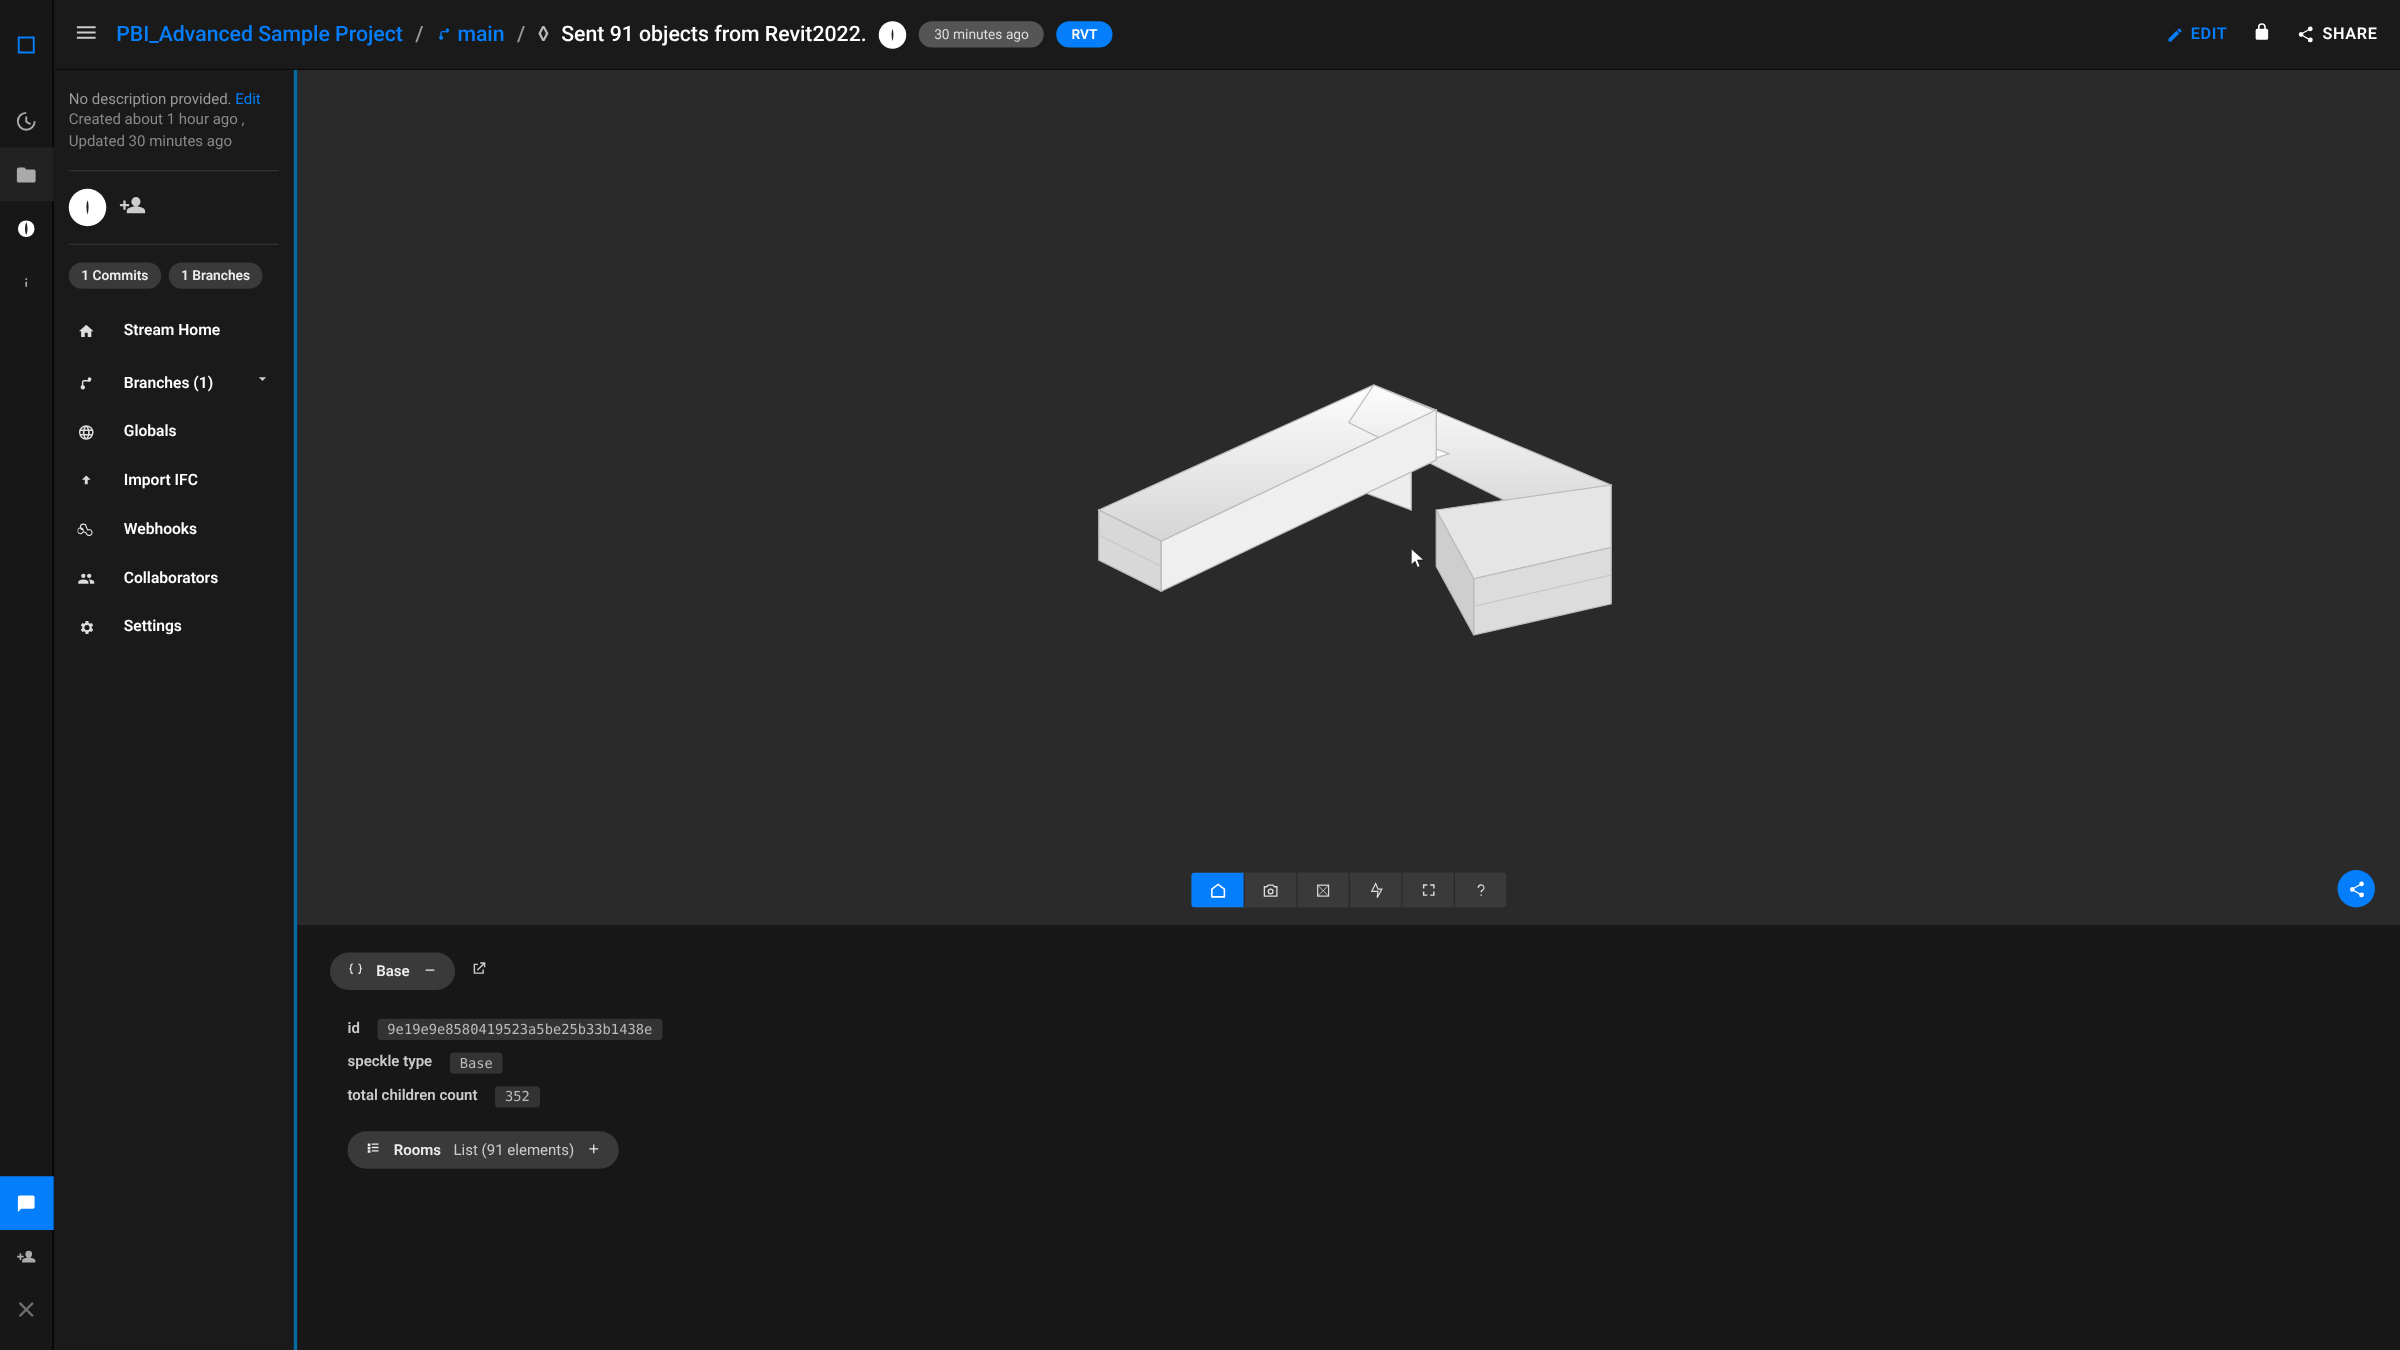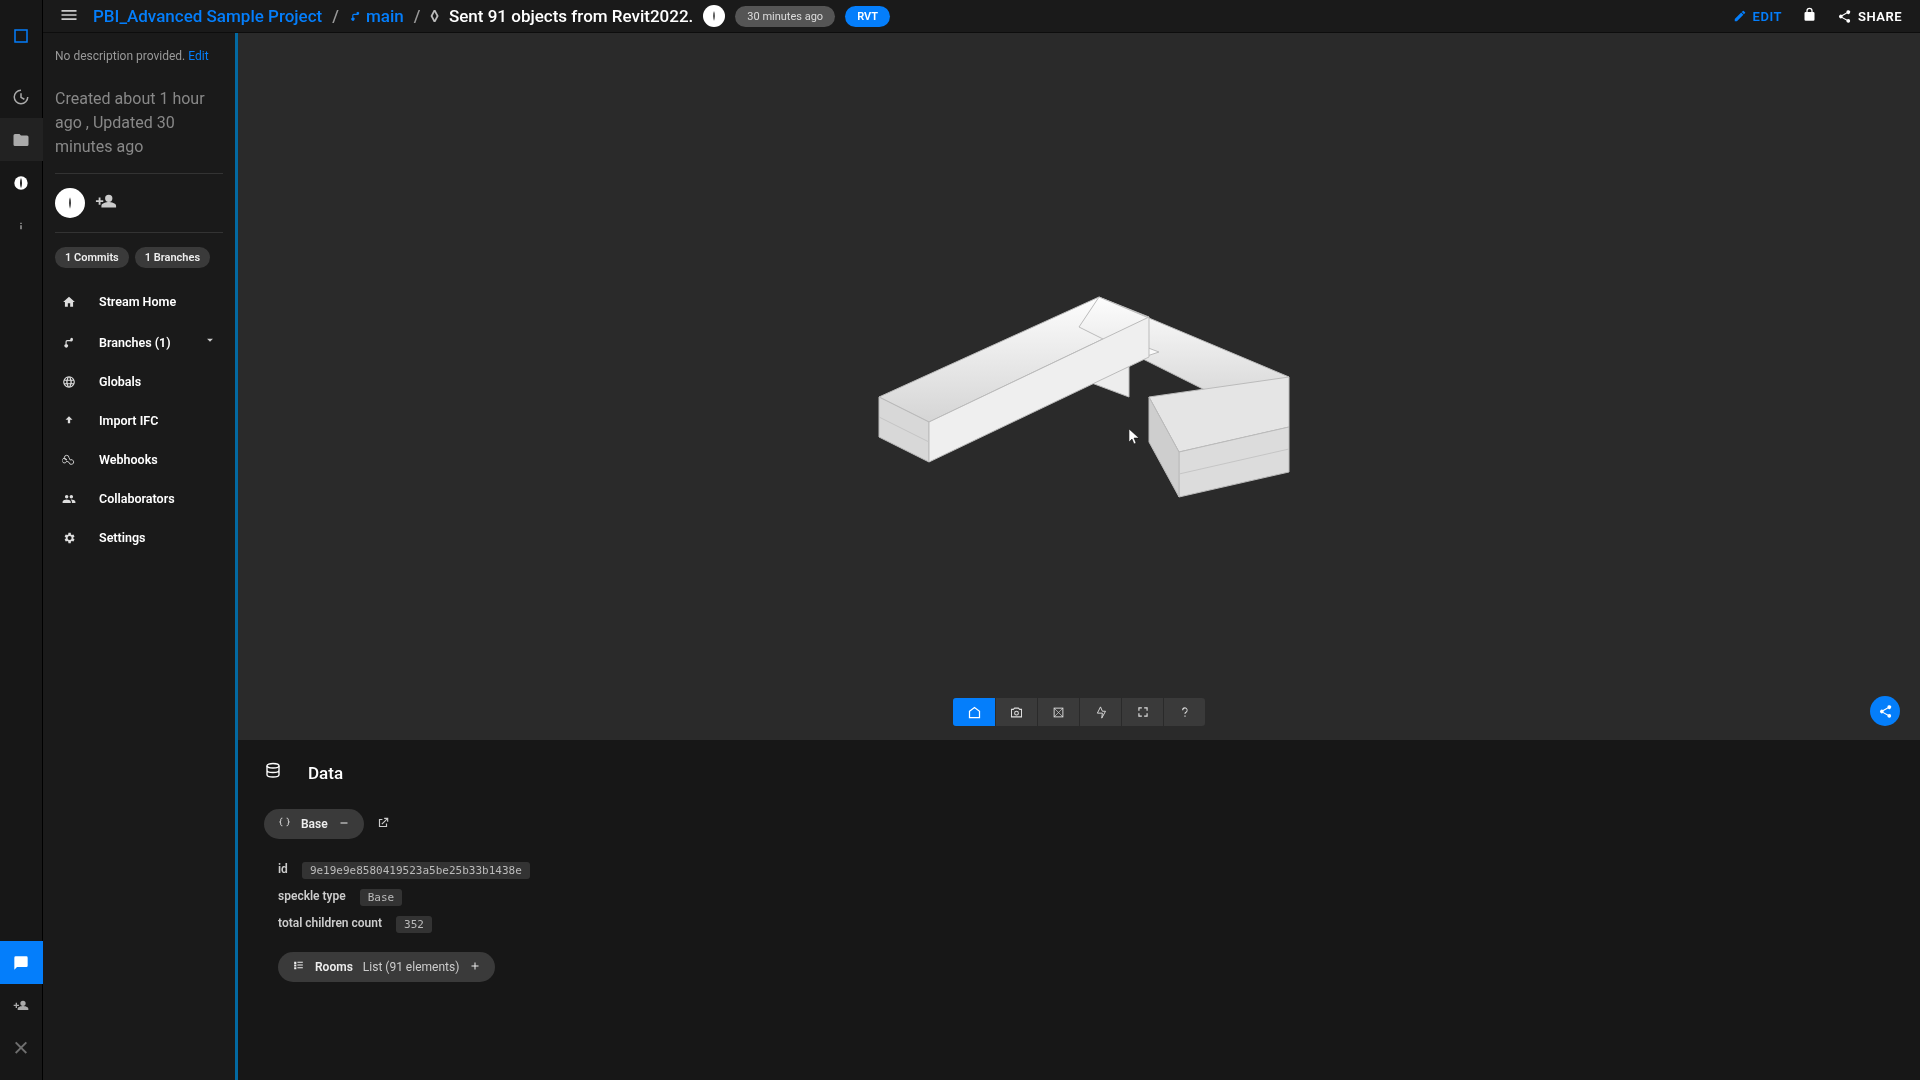--- a/index.html
+++ b/index.html
@@ -11,21 +11,21 @@
 .rail-icon{width:43px;height:43px;display:flex;align-items:center;justify-content:center;cursor:pointer;color:#aaa}
 .rail-icon.logo{color:#047EFB}
 .rail-icon.active{background:#222}
 .rail-spacer{flex:1}
 .rail-icon.highlight{background:#047EFB;color:#fff;width:43px}
 
 
 .main{flex:1;display:flex;flex-direction:column}
 
 
-.topbar{height:33px;background:#1a1a1a;display:flex;align-items:center;padding:0 12px;gap:10px;border-bottom:1px solid #0d0d0d}
+.topbar{height:56px;background:#1a1a1a;display:flex;align-items:center;padding:0 12px;gap:10px;border-bottom:1px solid #0d0d0d}
 .hamburger{cursor:pointer;color:#ccc;padding:4px}
 .crumb{display:flex;align-items:center;gap:10px;font-size:17px;font-weight:500}
 .crumb a{color:#047EFB;text-decoration:none}
 .crumb .sep{color:#999}
 .crumb .title{color:#fff}
 .crumb .branch{color:#047EFB;display:flex;align-items:center;gap:4px}
 .avatar-sm{width:22px;height:22px;border-radius:50%;background:#fff;display:flex;align-items:center;justify-content:center;color:#222;font-size:12px}
 .chip{padding:4px 12px;border-radius:14px;font-size:11px;background:#555;color:#ddd}
 .chip.blue{background:#047EFB;color:#fff;font-weight:600}
 .top-spacer{flex:1}
@@ -33,21 +33,21 @@
 .top-action.white{color:#fff}
 .lock,.share-ico{color:#fff;cursor:pointer;padding:0 4px}
 
 
 .body{flex:1;display:flex;overflow:hidden}
 
 
 .sidebar{width:195px;background:#1a1a1a;padding:16px 12px;border-right:3px solid #0369a1;overflow-y:auto;font-size:12px;color:#bbb}
 .desc{font-size:12px;color:#999}
 .desc .edit{color:#047EFB;cursor:pointer}
-.meta{font-size:16px;color:#888;margin-top:24px;line-height:1.5}
+.meta{font-size:12px;color:#888;margin-top:0;line-height:1.5}
 .hr{border:none;border-top:1px solid #333;margin:14px 0}
 .avatars{display:flex;align-items:center;gap:10px}
 .avatar{width:30px;height:30px;border-radius:50%;background:#fff;display:flex;align-items:center;justify-content:center;color:#333}
 .add-person{color:#ccc;cursor:pointer}
 .side-chips{display:flex;gap:6px;margin-top:4px}
 .side-chip{background:#3a3a3a;color:#eee;font-size:11px;font-weight:600;padding:4px 10px;border-radius:12px;cursor:pointer}
 .nav{margin-top:14px;list-style:none}
 .nav-item{display:flex;align-items:flex-end;gap:22px;padding:12px 6px;cursor:pointer;color:#fff;font-size:12.5px;font-weight:600}
 .nav-item .ico{width:16px;display:flex;justify-content:center;color:#ddd}
 .nav-item .chev{margin-left:auto;color:#ccc}
@@ -341,27 +341,20 @@
           </div>
 
           <div class="fab">
             <svg width="15" height="15" viewBox="0 0 24 24">
                 <path d="M18 16a3 3 0 0 0-2.1.9L8.9 13a3 3 0 0 0 0-2l7-3.9A3 3 0 1 0 15 5a3 3 0 0 0 .1.7L8 9.6a3 3 0 1 0 0 4.8l7.1 4a3 3 0 1 0 2.9-2.4z"></path>
               </svg>
           </div>
         </div>
 
         <div class="data-panel">
-          <div class="data-hdr">
-            <span class="ico"><svg width="18" height="18" viewBox="0 0 24 24">
-                  <ellipse cx="12" cy="5" rx="8" ry="3" fill="none" stroke="currentColor" stroke-width="1.8"></ellipse>
-                  <path d="M4 5v6c0 1.7 3.6 3 8 3s8-1.3 8-3V5M4 11v6c0 1.7 3.6 3 8 3s8-1.3 8-3v-6" fill="none" stroke="currentColor" stroke-width="1.8"></path>
-                </svg></span>
-            <h2>Data</h2>
-          </div>
 
           <div class="pill-row">
             <div class="pill">
               <span><svg width="13" height="13" viewBox="0 0 24 24">
                     <path d="M8 4c-2 0-3 1-3 3v2c0 1-.5 2-2 2 1.5 0 2 1 2 2v2c0 2 1 3 3 3M16 4c2 0 3 1 3 3v2c0 1 .5 2 2 2-1.5 0-2 1-2 2v2c0 2-1 3-3 3" fill="none" stroke="currentColor" stroke-width="1.7"></path>
                   </svg></span>
               <span>Base</span>
               <span><svg width="12" height="12" viewBox="0 0 24 24">
                     <path d="M5 11h14v2H5z"></path>
                   </svg></span>

